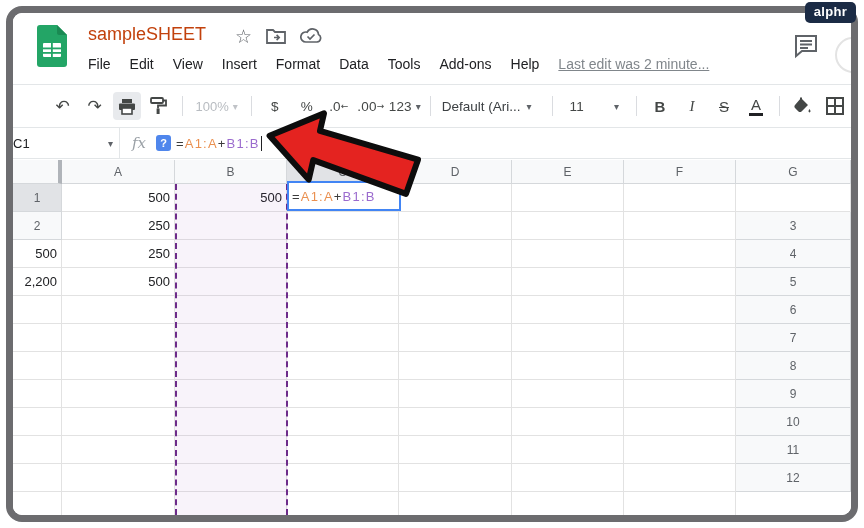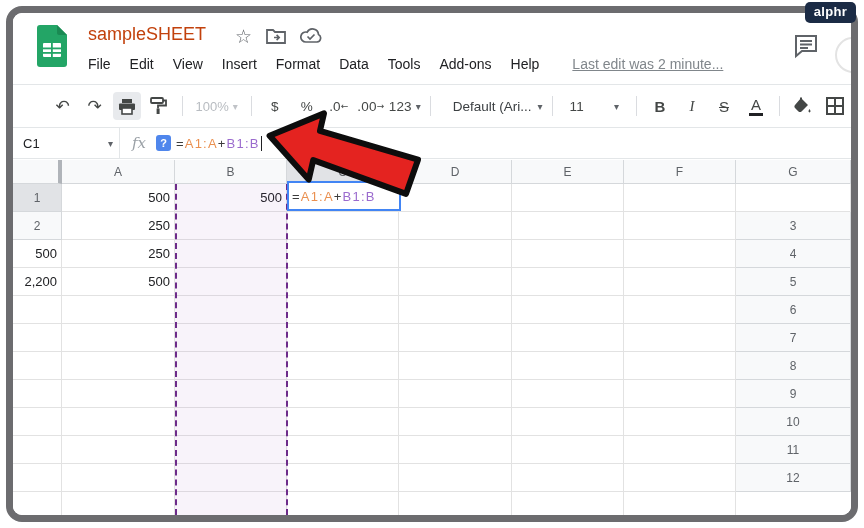--- a/index.html
+++ b/index.html
@@ -12,21 +12,21 @@
   .content { position:absolute; inset:0; }
 
   
   .header { position:absolute; left:0; top:0; right:0; height:71px; background:#fff; }
   .logo { position:absolute; left:22px; top:11px; width:34px; height:44px; }
   .doc-title { position:absolute; left:75px; top:11px; font-size:18px; color:#c2410c; }
   .title-icons { position:absolute; left:222px; top:13px; display:flex; gap:14px; align-items:center; color:#5f6368; }
   .star-glyph { font-size:19px; line-height:20px; font-family:"DejaVu Sans",sans-serif; }
   .menu-row { position:absolute; left:75px; top:43px; display:flex; gap:19px; align-items:flex-end; font-size:14px; color:#202124; }
   .menu-item { cursor:default; }
-  .last-edit { margin-left:14px; color:#80868b; text-decoration:underline; font-size:14px; }
+  .last-edit { color:#80868b; text-decoration:underline; font-size:14px; }
   .comment-btn { position:absolute; left:780px; top:20px; color:#5f6368; }
   .avatar { position:absolute; left:822px; top:24px; width:36px; height:36px; border-radius:50%; border:2px solid #e3e3e3; background:#fff; }
 
   
   .toolbar { position:absolute; left:0; top:71px; right:0; height:43px; border-top:1px solid #e3e6e8;
     display:flex; align-items:center; color:#444746; }
   .tb-btn { display:flex; align-items:center; justify-content:center; height:28px; min-width:28px;
     border-radius:4px; margin:0 2px; font-size:14px; color:#444746; }
   .tb-btn.active { background:#e8eaed; }
   .tb-sep { width:1px; height:20px; background:#dadce0; margin:0 7px; }
@@ -38,21 +38,21 @@
   .dec-arr { font-size:9px; vertical-align:-6px; font-family:"DejaVu Sans",sans-serif; }
   .tb-bold { font-weight:bold; font-size:15px; }
   .tb-italic { font-style:italic; font-size:15px; font-family:"Liberation Serif",serif; }
   .tb-strike { text-decoration:line-through; font-size:15px; }
   .tb-color { font-size:15px; border-bottom:3px solid #202124; line-height:15px; padding:0 2px 1px 2px; }
   .fontname { font-size:13.5px; color:#3c4043; padding:0 2px; }
 
   
   .formula-bar { position:absolute; left:0; top:114px; right:0; height:32px;
     border-top:1px solid #e3e6e8; border-bottom:1px solid #e3e6e8; display:flex; align-items:center; background:#fff; }
-  .name-box { width:100px; padding-left:10px; font-size:13px; color:#202124; display:flex; align-items:center; justify-content:space-between; }
+  .name-box { width:100px; font-size:13px; color:#202124; display:flex; align-items:center; justify-content:space-between; }
   .fb-sep { width:1px; height:32px; background:#e3e6e8; margin-left:6px; }
   .fx { font-family:"DejaVu Serif",serif; font-style:italic; color:#9aa0a6; font-size:15px; margin:0 10px 0 12px; }
   .help-chip { width:15px; height:16px; background:#4f86ec; border-radius:3px; color:#fff; font-size:11px; font-weight:bold;
     display:flex; align-items:center; justify-content:center; margin-right:5px; }
   .formula-text { font-size:13px; letter-spacing:1.2px; display:flex; align-items:center; }
   .caret-bar { display:inline-block; width:1.5px; height:15px; background:#202124; margin-left:1px; }
 
   
   .grid { position:absolute; left:0; top:147px; right:0; bottom:0; display:grid;
     grid-template-columns:49px 113px 112px 112px 113px 112px 112px auto;
@@ -180,21 +180,21 @@
           </span>
         <span class="tb-btn fmt">
             <span>.00</span>
             <span class="dec-arr">→</span>
           </span>
         <span class="tb-btn fmt">
             <span>123</span>
             <span class="tb-caret">▾</span>
           </span>
         <span class="tb-sep"></span>
-        <span class="tb-btn" style="width:104px; justify-content:flex-end;">
+        <span class="tb-btn" style="width:104px; justify-content:flex-start;">
           <span class="fontname">Default (Ari...</span>
             <span class="tb-caret">▾</span>
         </span>
         <span class="tb-sep"></span>
         <span class="tb-btn" style="width:66px; justify-content:space-between; padding:0 8px;">
           <span class="fmt">11</span>
             <span class="tb-caret">▾</span>
         </span>
         <span class="tb-sep"></span>
         <span class="tb-btn tb-bold">B</span>

